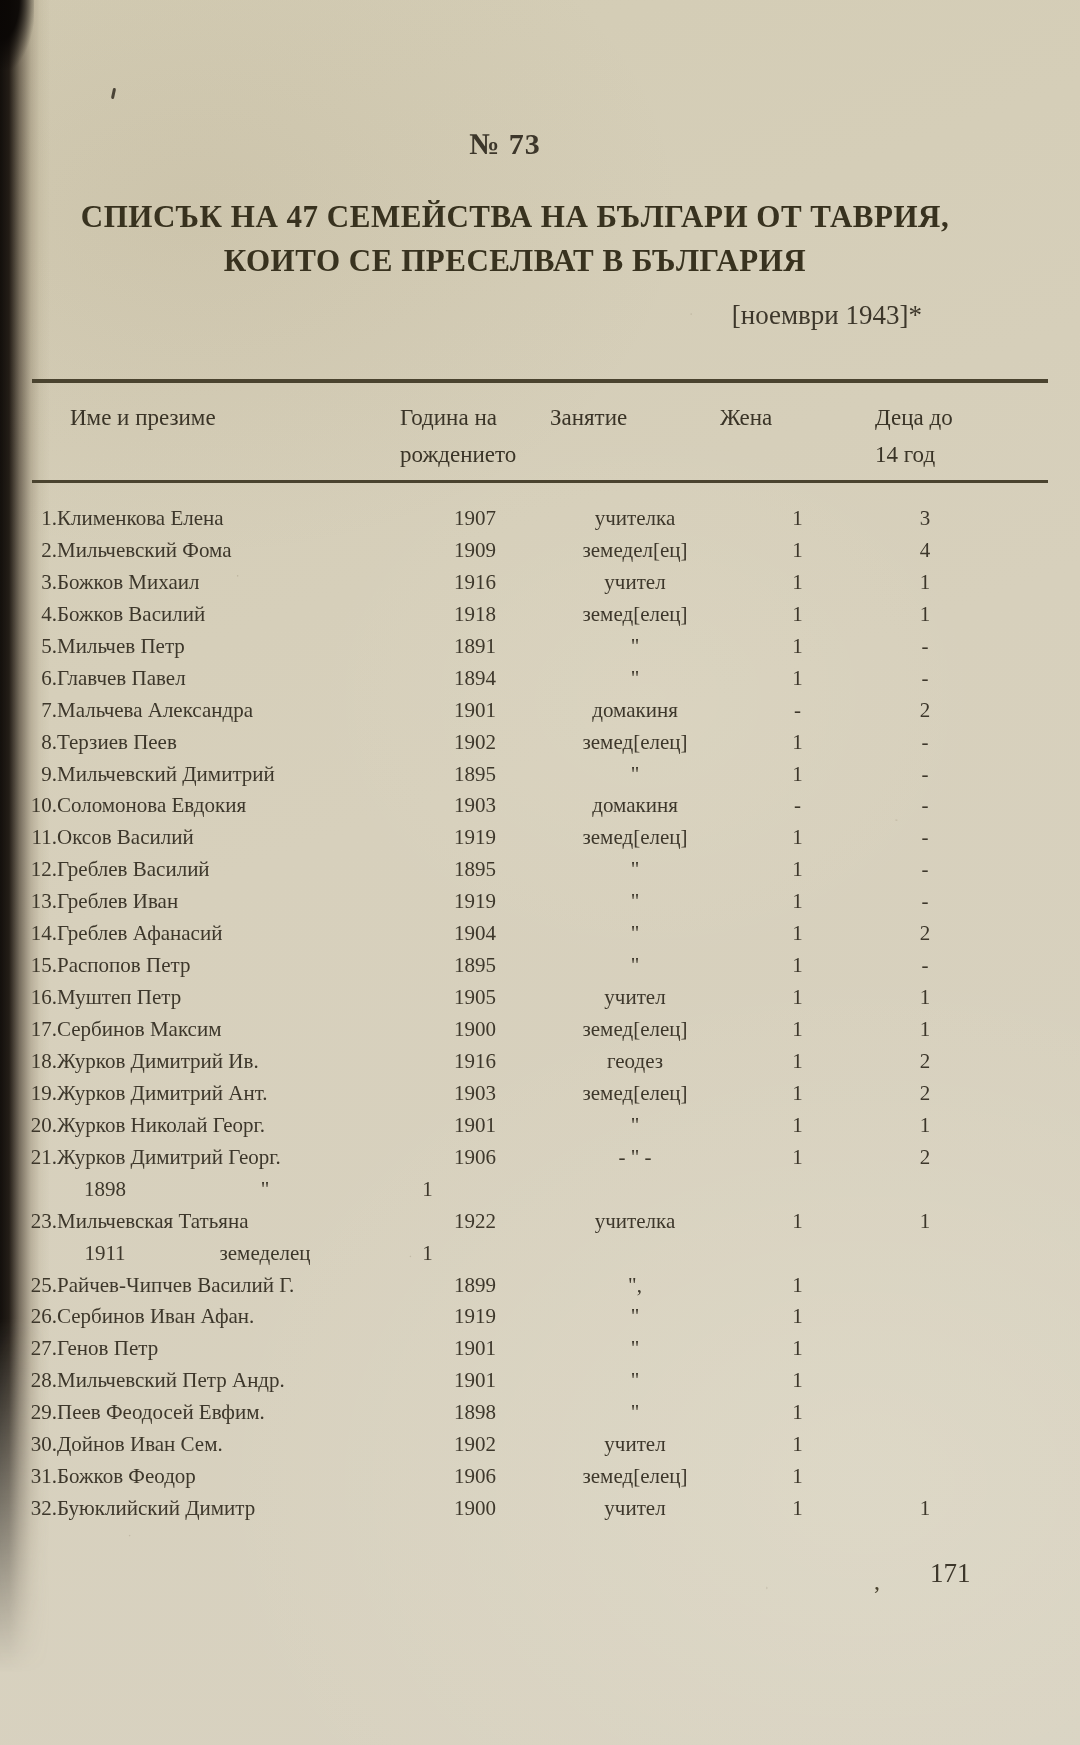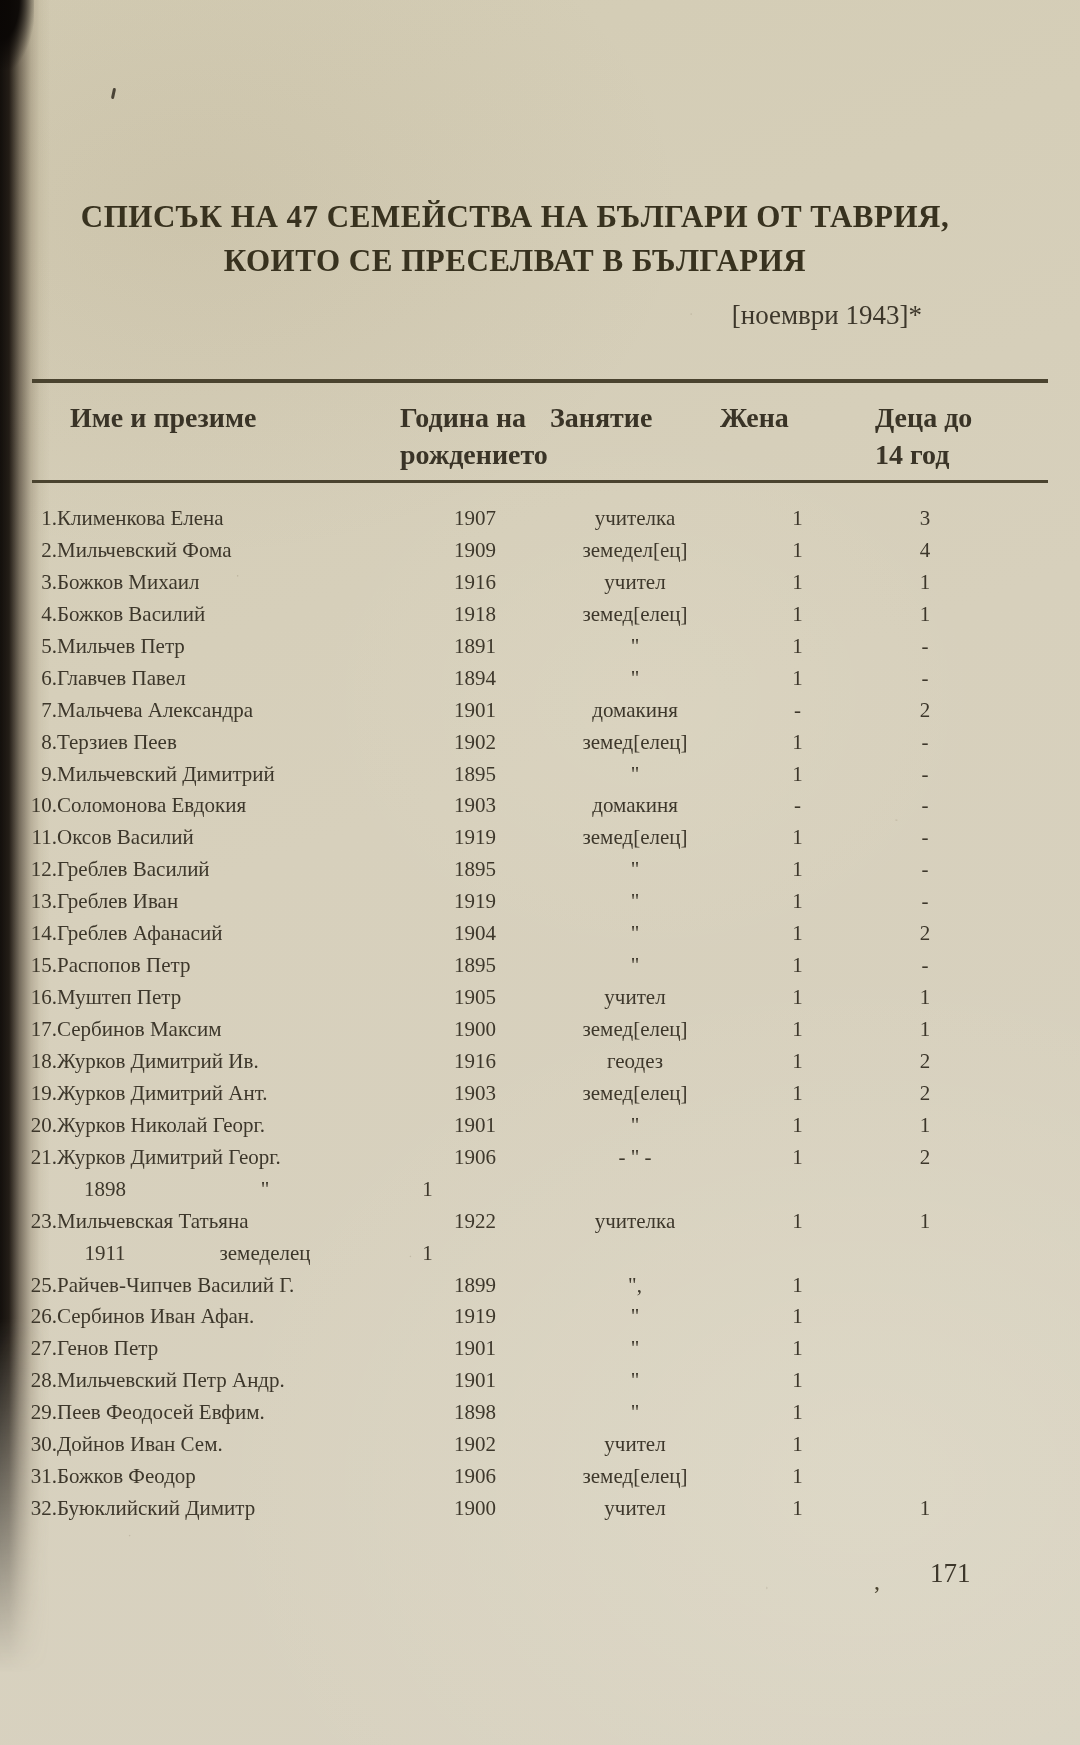--- a/index.html
+++ b/index.html
@@ -41,21 +41,21 @@
   }
   .date-note{
     position:absolute;top:300px;right:158px;
     font-size:27px;
   }
   .rule{position:absolute;left:32px;width:1016px;background:#4a432f;}
   .rule-top{top:379px;height:4px;}
   .rule-mid{top:480px;height:3px;}
   .thead{
     position:absolute;left:30px;top:399px;width:1020px;
-    display:flex;font-size:28px;line-height:37px;color:#3a3427;font-weight:bold;
+    display:flex;font-size:23px;line-height:37px;color:#3a3427;
   }
   .thead .c{text-align:left;}
   .c-name{width:370px;}
   .c-year{width:150px;}
   .c-occ{width:170px;}
   .c-wife{width:155px;}
   .c-kids{width:100px;}
   .c-sp{width:75px;}
   .thead .c-name{text-align:left;padding-left:40px;box-sizing:border-box;}
   .rows{
@@ -90,20 +90,21 @@
 </head>
 <body>
 
 <div id="page">
 
   <div class="binding"></div>
   <div class="corner-blob"></div>
   <div class="speck-tick"></div>
   <div class="grain"></div>
 
+  <div class="doc-number">№ 73</div>
 
   <div class="title">
     <div>СПИСЪК НА 47 СЕМЕЙСТВА НА БЪЛГАРИ ОТ ТАВРИЯ,</div>
     <div>КОИТО СЕ ПРЕСЕЛВАТ В БЪЛГАРИЯ</div>
   </div>
 
   <div class="date-note">[ноември 1943]*</div>
 
   <div class="rule rule-top"></div>
 

